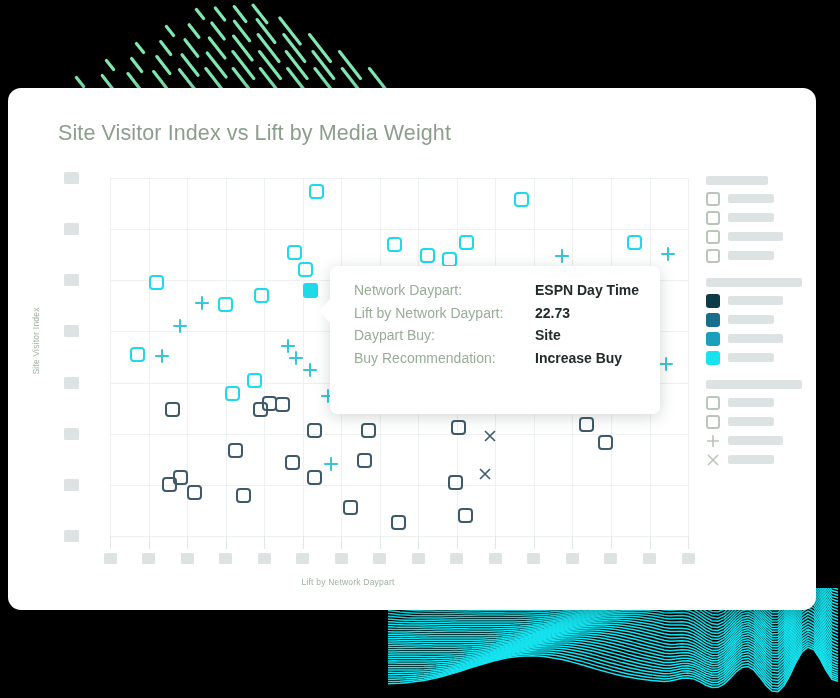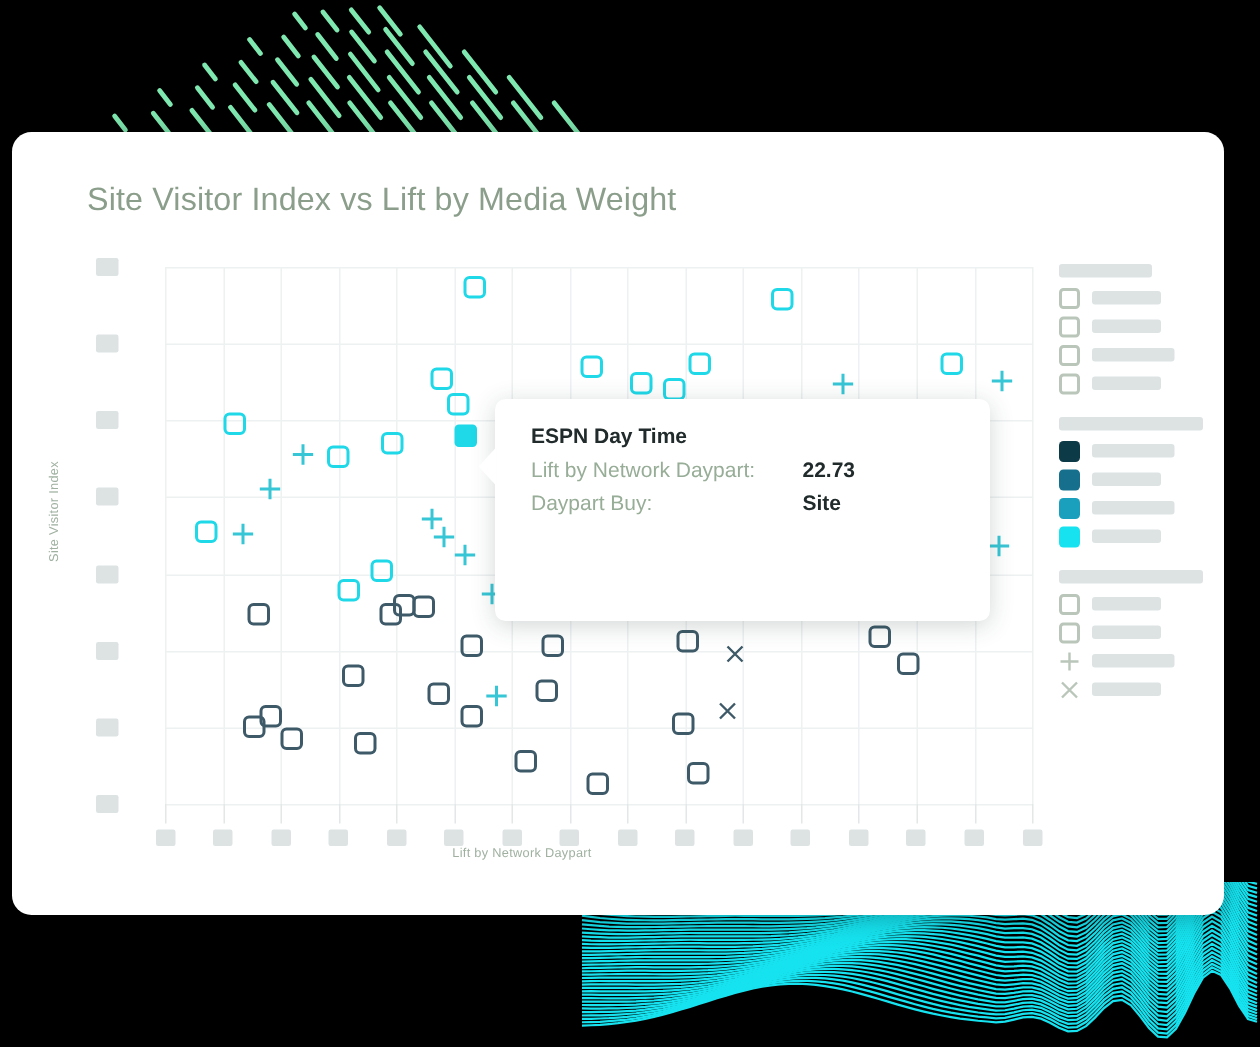--- a/index.html
+++ b/index.html
@@ -52,21 +52,21 @@
   #ylabels{ position:absolute; left:56px; top:90px; width:24px; height:358px; }
   .ylab{ position:absolute; left:0; width:15px; height:12px;
          background:#dde3e3; border-radius:1.5px; }
 
   #y-axis-title{
     position:absolute; left:-6px; top:248px;
     transform:rotate(-90deg); transform-origin:center;
     font-size:8.5px; color:#9fb0a0; letter-spacing:.2px; white-space:nowrap;
   }
   #x-axis-title{
-    position:absolute; left:0; top:475px; width:680px;
+    position:absolute; left:0; top:489px; width:680px;
     text-align:center; font-size:8.5px; color:#9fb0a0;
     letter-spacing:.2px;
   }
 
   
   .mk{ position:absolute; }
   .mk-sq{ width:15px; height:15px; border:2px solid; border-radius:4px;
           background:transparent; }
   .mk-sq.filled{ border:none; border-radius:3px; }
 
@@ -428,29 +428,34 @@
       <div class="xlab" style="left: 494.4px;"></div>
       <div class="xlab" style="left: 533px;"></div>
       <div class="xlab" style="left: 571.5px;"></div>
     </div>
   <div id="x-axis-title">Lift by Network Daypart</div>
 
   <div id="tooltip">
     <div id="tooltip-notch"></div>
     <div id="tooltip-rows">
         <div class="trow">
+          <div class="tkey">Network Daypart:</div>
           <div class="tval">ESPN Day Time</div>
         </div>
         <div class="trow">
           <div class="tkey">Lift by Network Daypart:</div>
           <div class="tval">22.73</div>
         </div>
         <div class="trow">
           <div class="tkey">Daypart Buy:</div>
           <div class="tval">Site</div>
+        </div>
+        <div class="trow">
+          <div class="tkey">Buy Recommendation:</div>
+          <div class="tval">Increase Buy</div>
         </div>
       </div>
   </div>
 
   <div id="legend">
       <div class="lg-group" style="top: 0px;">
         <div class="lg-title" style="top: 0px; width: 62px;"></div>
         <div class="lg-row" style="top: 14px;">
           <div class="lg-swatch">
             <div class="sw-box" style="border-color: rgb(185, 198, 185);"></div>

